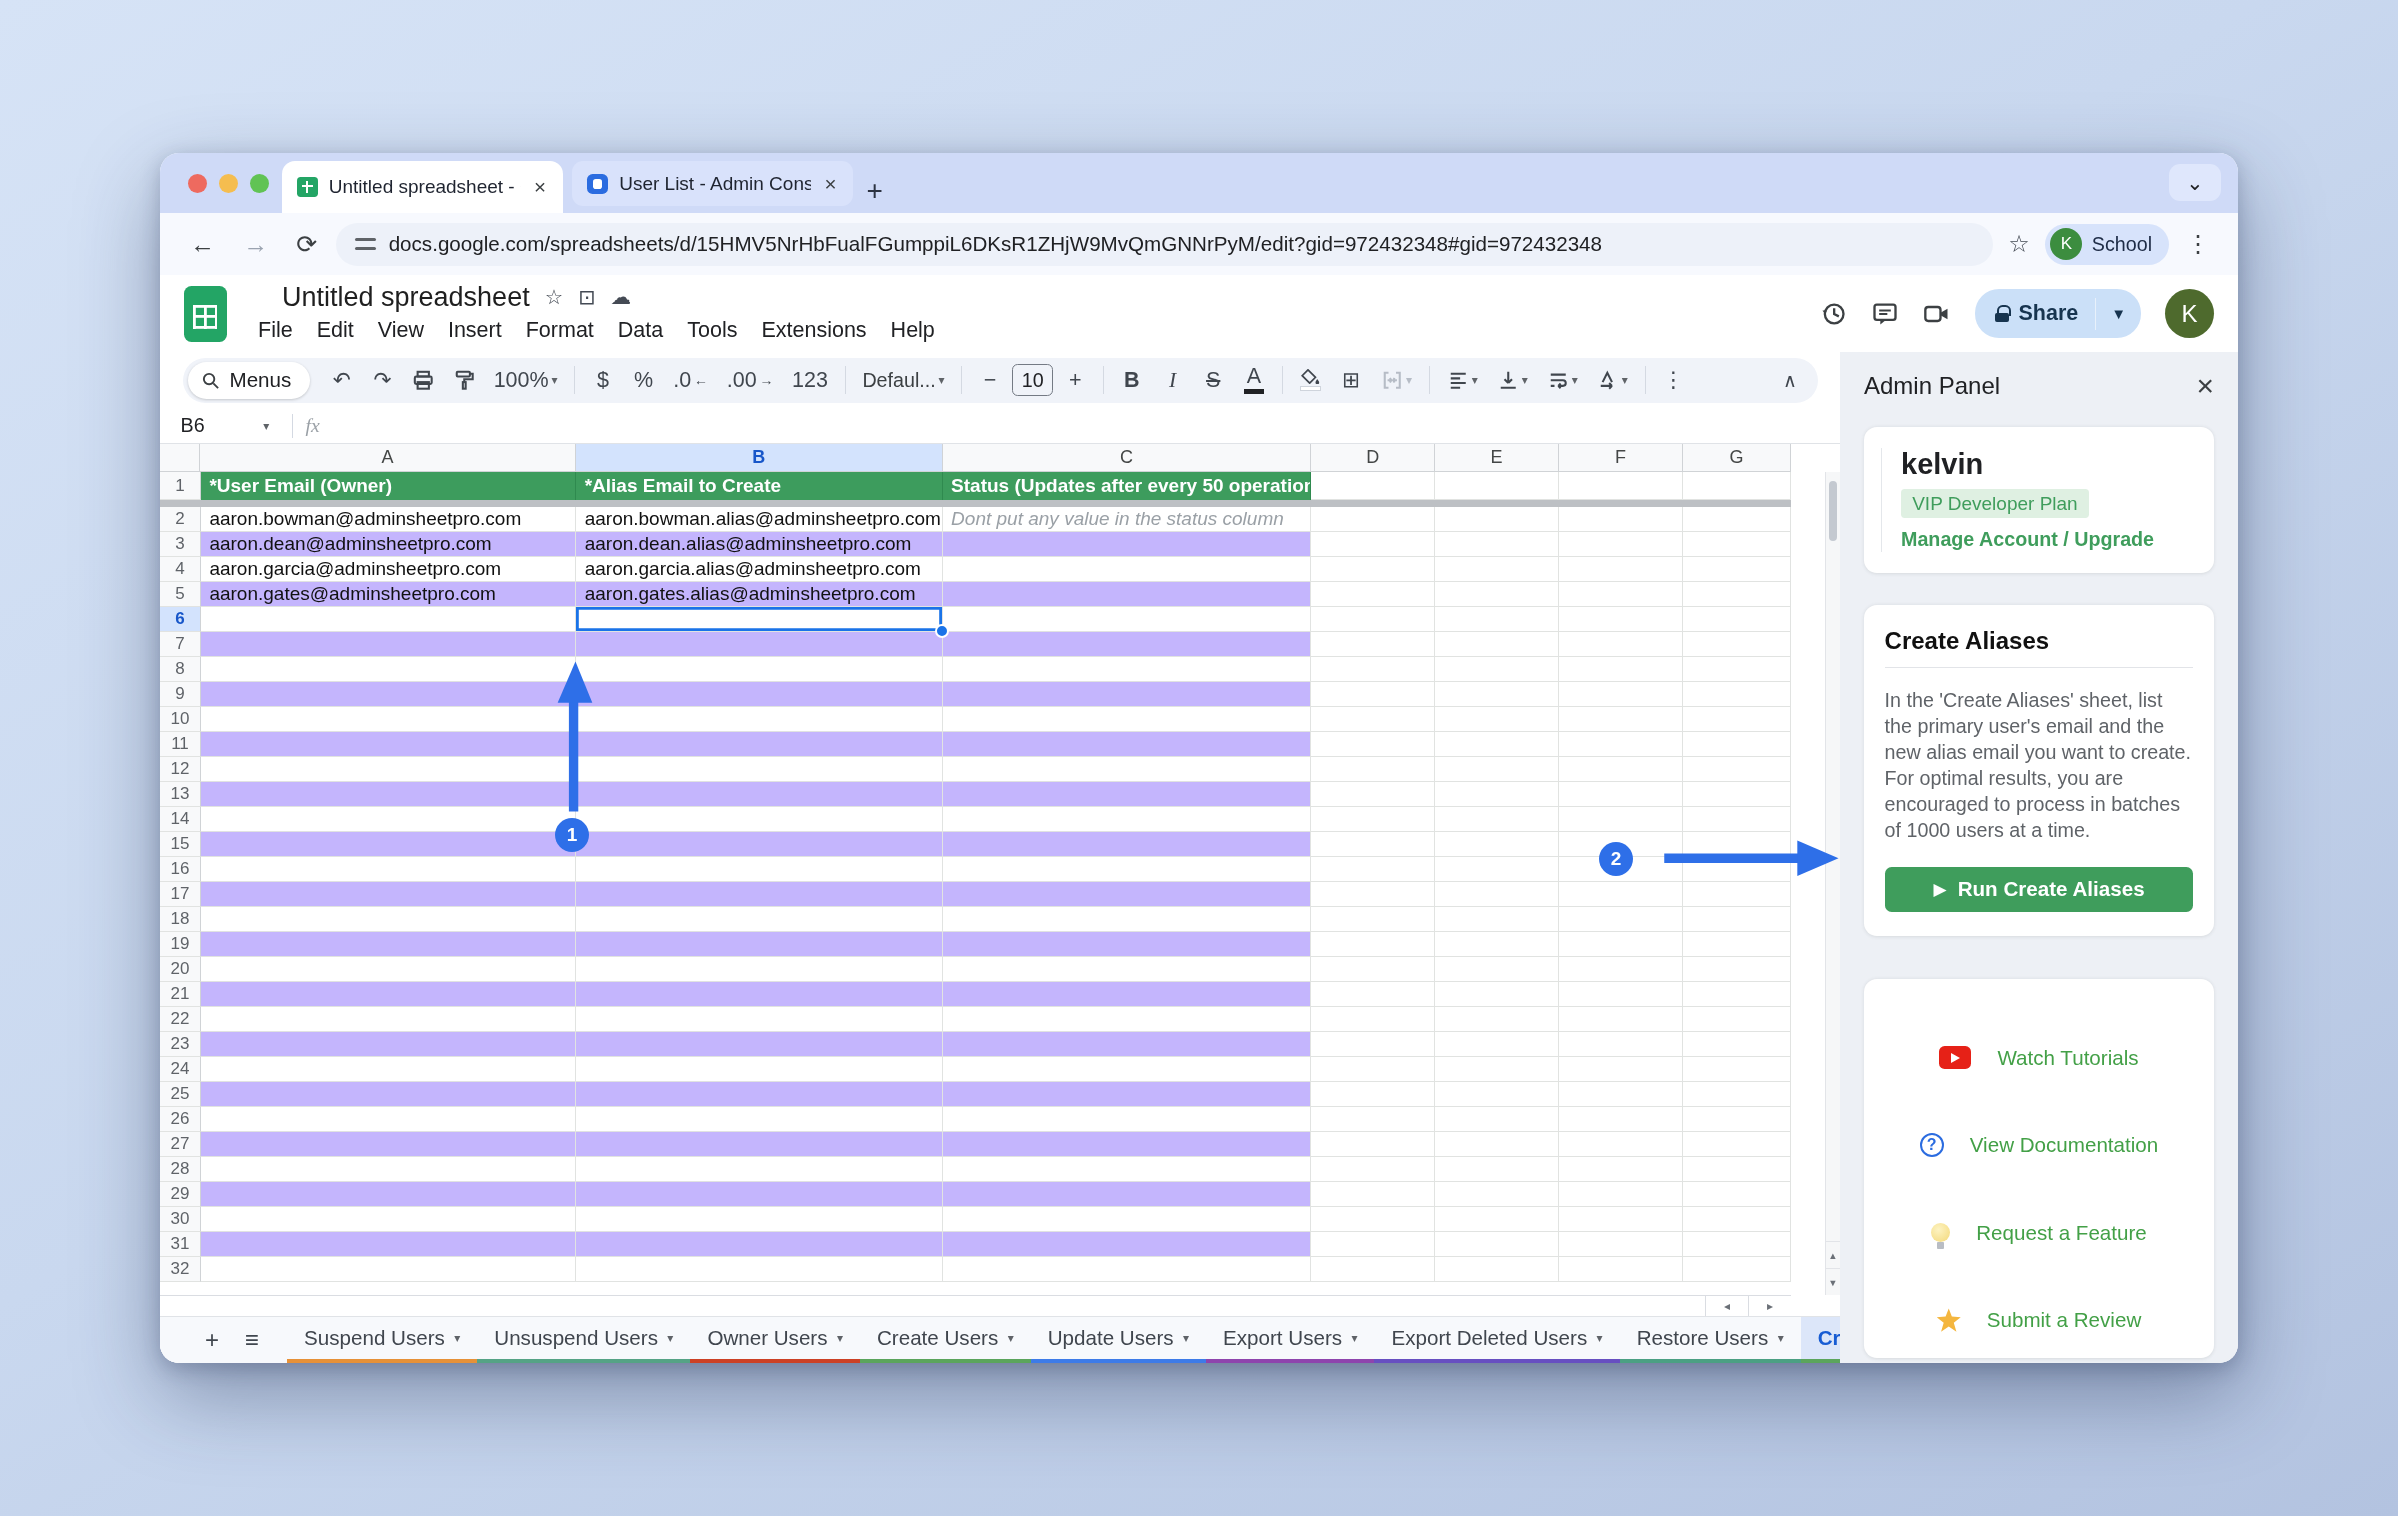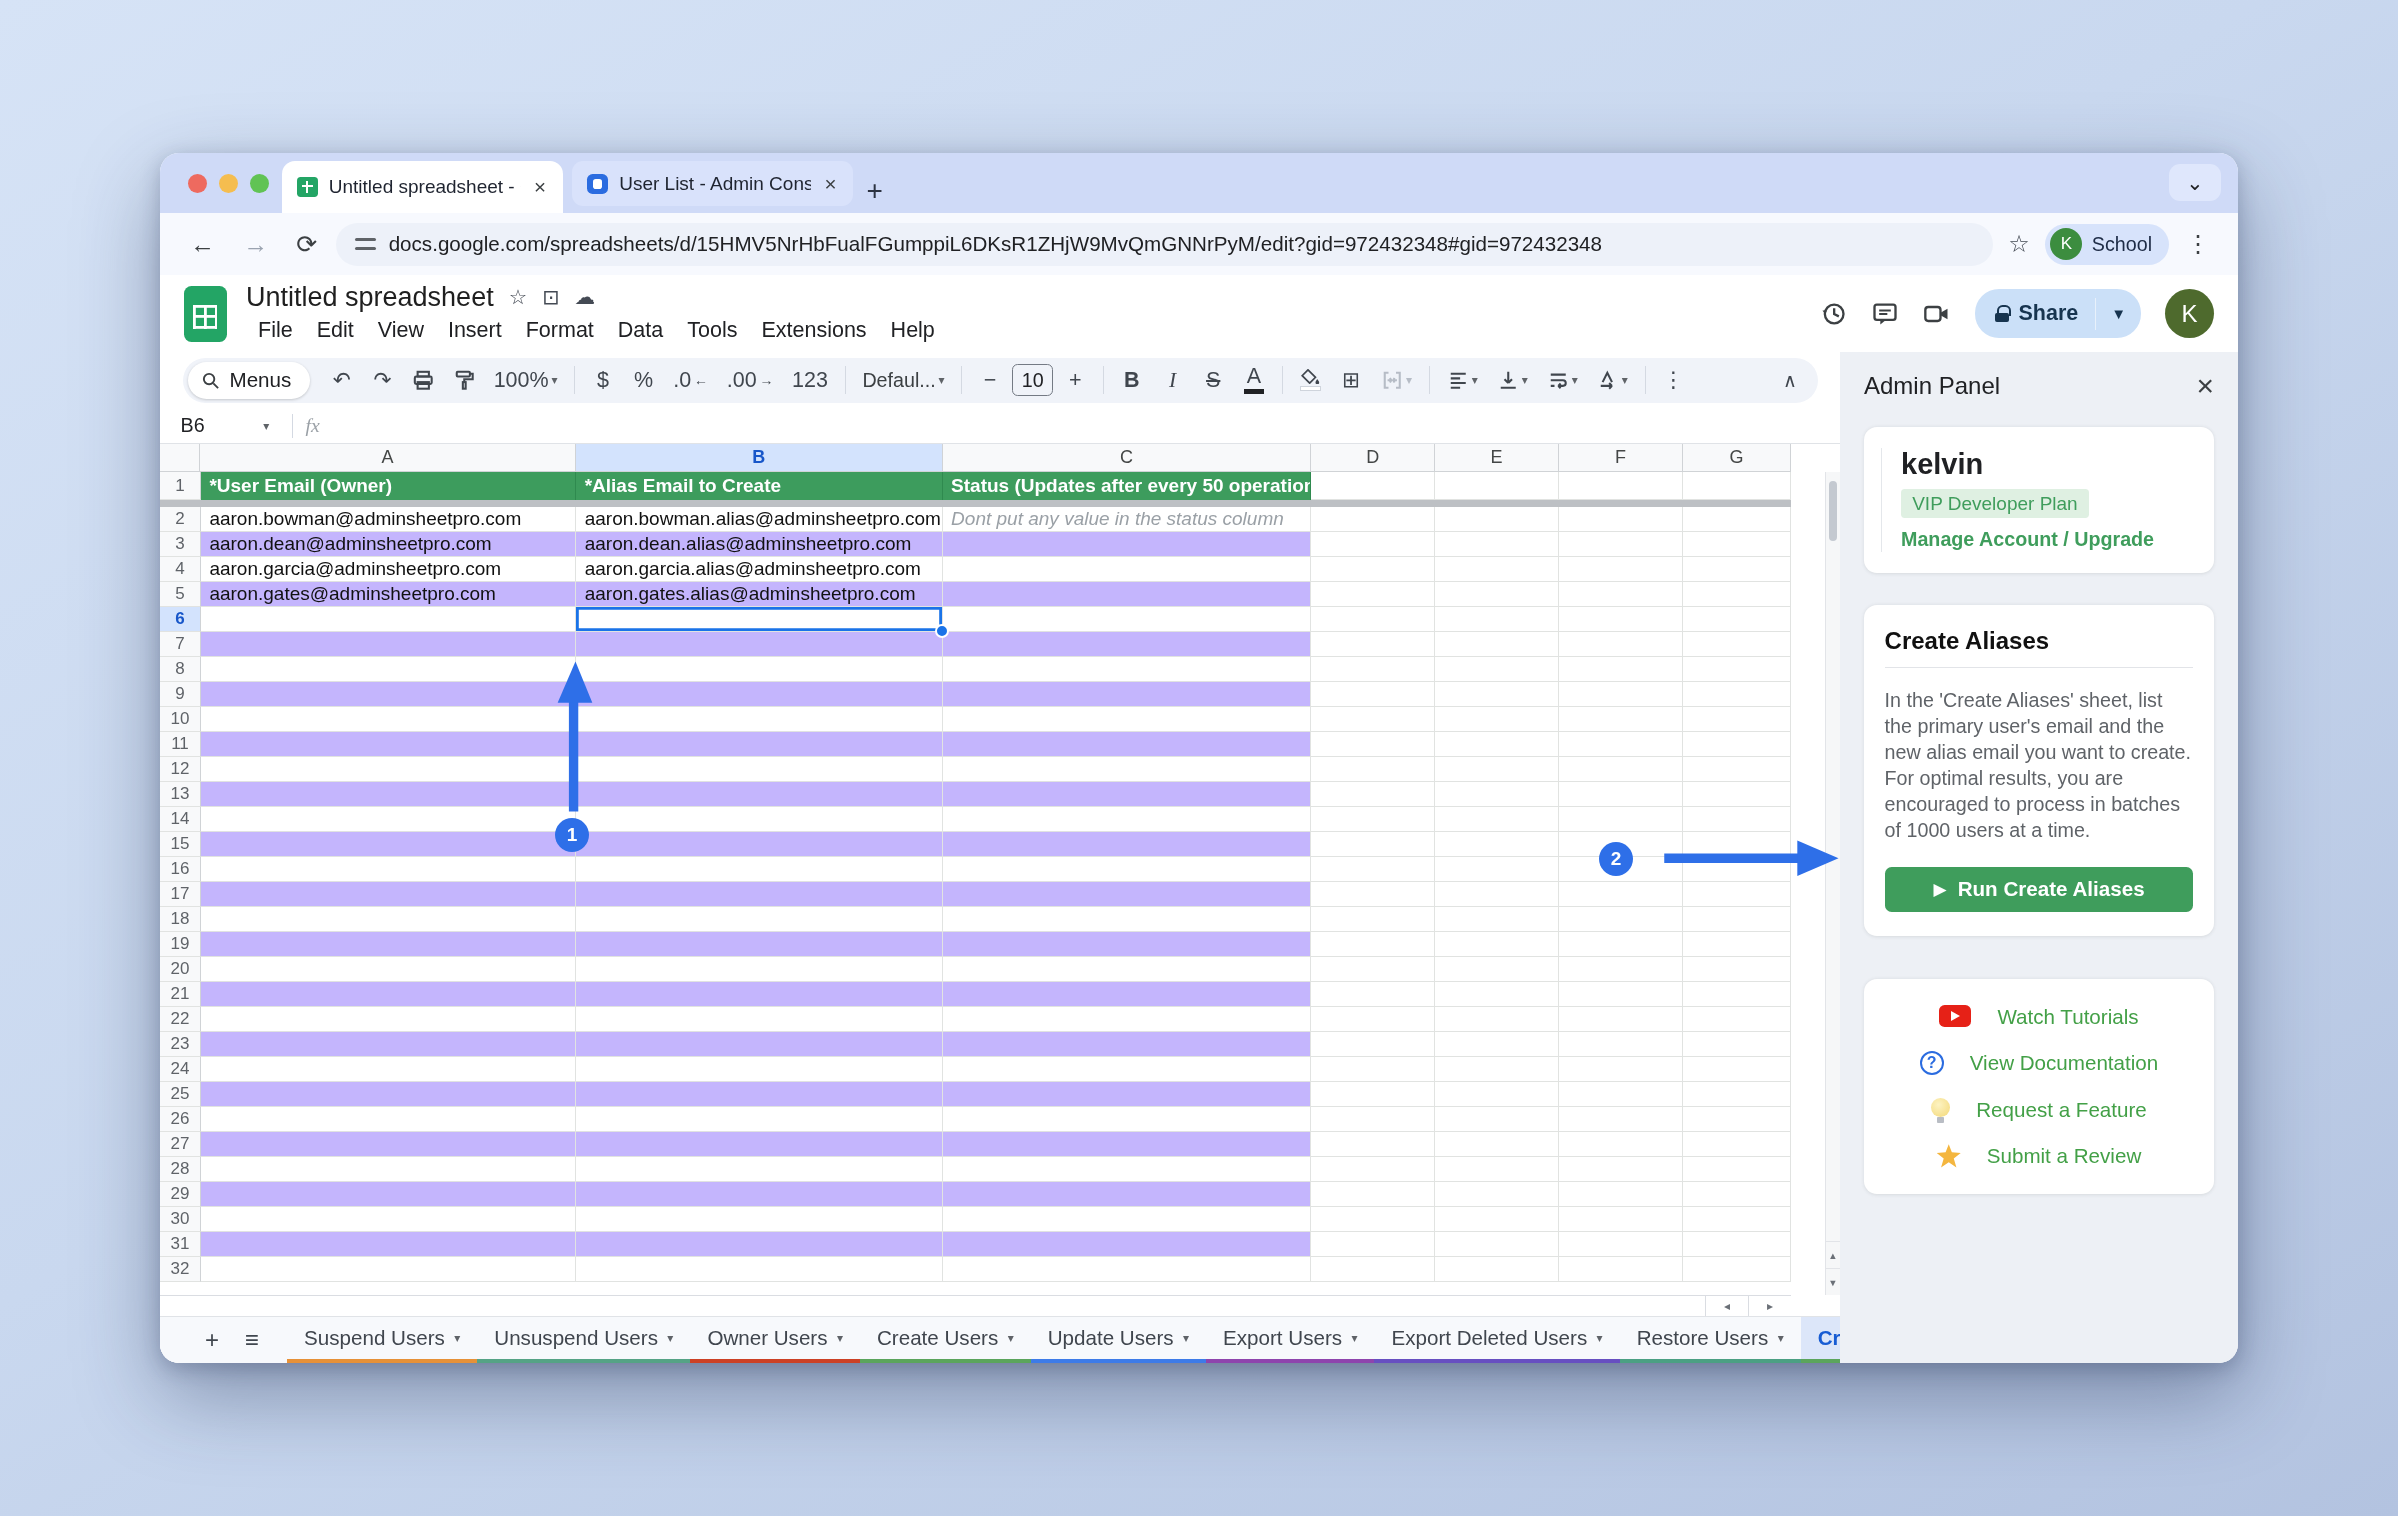--- a/index.html
+++ b/index.html
@@ -49,21 +49,21 @@
 
   
   .appheader { height:77px; background:#fff; display:flex; align-items:center; padding:0 24px 0 24px; flex:0 0 auto; }
   .slogo { width:43px; height:56px; background:#23a565; border-radius:7.5px; position:relative; margin-right:19px; flex:0 0 auto;}
   .slogo::after{content:"";position:absolute;left:9.4px;top:19px;width:24px;height:24px;
     background:linear-gradient(#fff,#fff) 0 48%/100% 2.8px no-repeat,linear-gradient(#fff,#fff) 48% 0/2.8px 100% no-repeat,
     linear-gradient(#fff,#fff) 0 0/100% 2.8px no-repeat,linear-gradient(#fff,#fff) 0 100%/100% 2.8px no-repeat,
     linear-gradient(#fff,#fff) 0 0/2.8px 100% no-repeat,linear-gradient(#fff,#fff) 100% 0/2.8px 100% no-repeat;}
   .titleblock { display:flex; flex-direction:column; justify-content:center; gap:3.7px; }
   .trow { display:flex; align-items:center; gap:15px; }
-  .doctitle { font-size:27px; color:#1f1f1f; }
+  .doctitle { font-size:27px; color:#1f1f1f;margin-left:36px; }
   .doc-ic { font-size:20.6px; color:#444a54; }
   .menurow { display:flex; gap:0; }
   .menu-item { font-size:21.5px; color:#202124; padding:1.9px 12px; border-radius:7.5px; }
   .hdr-spacer { flex:1; }
   .hdr-right { display:flex; align-items:center; gap:24px; }
   .hicon { width:28px; height:28px; color:#3c4043; }
   .sharebtn { height:49px; background:#cbe0f8; border-radius:24px; display:flex; align-items:center; overflow:hidden; }
   .share-main { display:flex; align-items:center; gap:9.4px; padding:0 17px 0 20.6px; font-size:21.5px; color:#17344f; font-weight:bold; }
   .lockic { width:14px; height:17px; position:relative; }
   .lockic::before{content:"";position:absolute;left:1.9px;top:0;width:10.3px;height:9.4px;border:2.3px solid #17344f;border-bottom:none;border-radius:5.6px 5.6px 0 0;}
@@ -171,21 +171,21 @@
   .planchip { align-self:flex-start; background:#dff0e2; color:#3f9d5c; font-size:19px; padding:3.7px 11.2px; border-radius:3.7px; }
   .managelink { font-size:19.7px; font-weight:bold; color:#3f9d5c; line-height:1.3; }
   .card2 { margin-top:32px; padding:22.5px 20.6px 24px 20.6px; }
   .sectitle { font-size:24px; font-weight:bold; color:#111; padding-bottom:11.2px; border-bottom:0.9px solid #e2e4e8; }
   .secbody { margin-top:19px; font-size:19.7px; color:#5f6368; line-height:1.32; }
   .runbtn { margin-top:24px; width:100%; height:45px; background:#3f9d5c; border:none; border-radius:6.6px;
     color:#fff; font-size:20.6px; font-weight:bold; display:flex; align-items:center; justify-content:center; gap:11.2px;
     font-family:inherit; }
   .runbtn .play { font-size:17px; }
   .card3 { margin-top:43px; padding:26px 19px; display:flex; flex-direction:column; gap:22.5px; }
-  .plink { display:flex; align-items:flex-start; justify-content:center; gap:26px; font-size:20.6px; color:#43a047; }
+  .plink { display:flex; align-items:center; justify-content:center; gap:26px; font-size:20.6px; color:#43a047;margin-top:41px; }
   .ytic { width:32px; height:22.5px; background:#e62117; border-radius:5.6px; display:flex; align-items:center; justify-content:center; }
   .ytic::after { content:""; border-left:9.4px solid #fff; border-top:5.6px solid transparent; border-bottom:5.6px solid transparent; }
   .qic { width:24px; height:24px; border-radius:50%; border:2.8px solid #2b6ce0; color:#2b6ce0; font-weight:bold;
     font-size:16px; display:flex; align-items:center; justify-content:center; }
   .bulbic { width:19px; height:19px; border-radius:50%; background:radial-gradient(circle at 40% 35%,#fdf3c2,#f3d878); position:relative; }
   .bulbic::after { content:""; position:absolute; left:5.6px; bottom:-6.6px; width:7.5px; height:6.6px; background:#b9bdc4; border-radius:0.9px; }
   .staric { width:24px; height:23.4px; background:#f4b63f;
     clip-path:polygon(50% 0,63% 35%,100% 38%,71% 61%,82% 100%,50% 77%,18% 100%,29% 61%,0 38%,37% 35%); }
 
   

